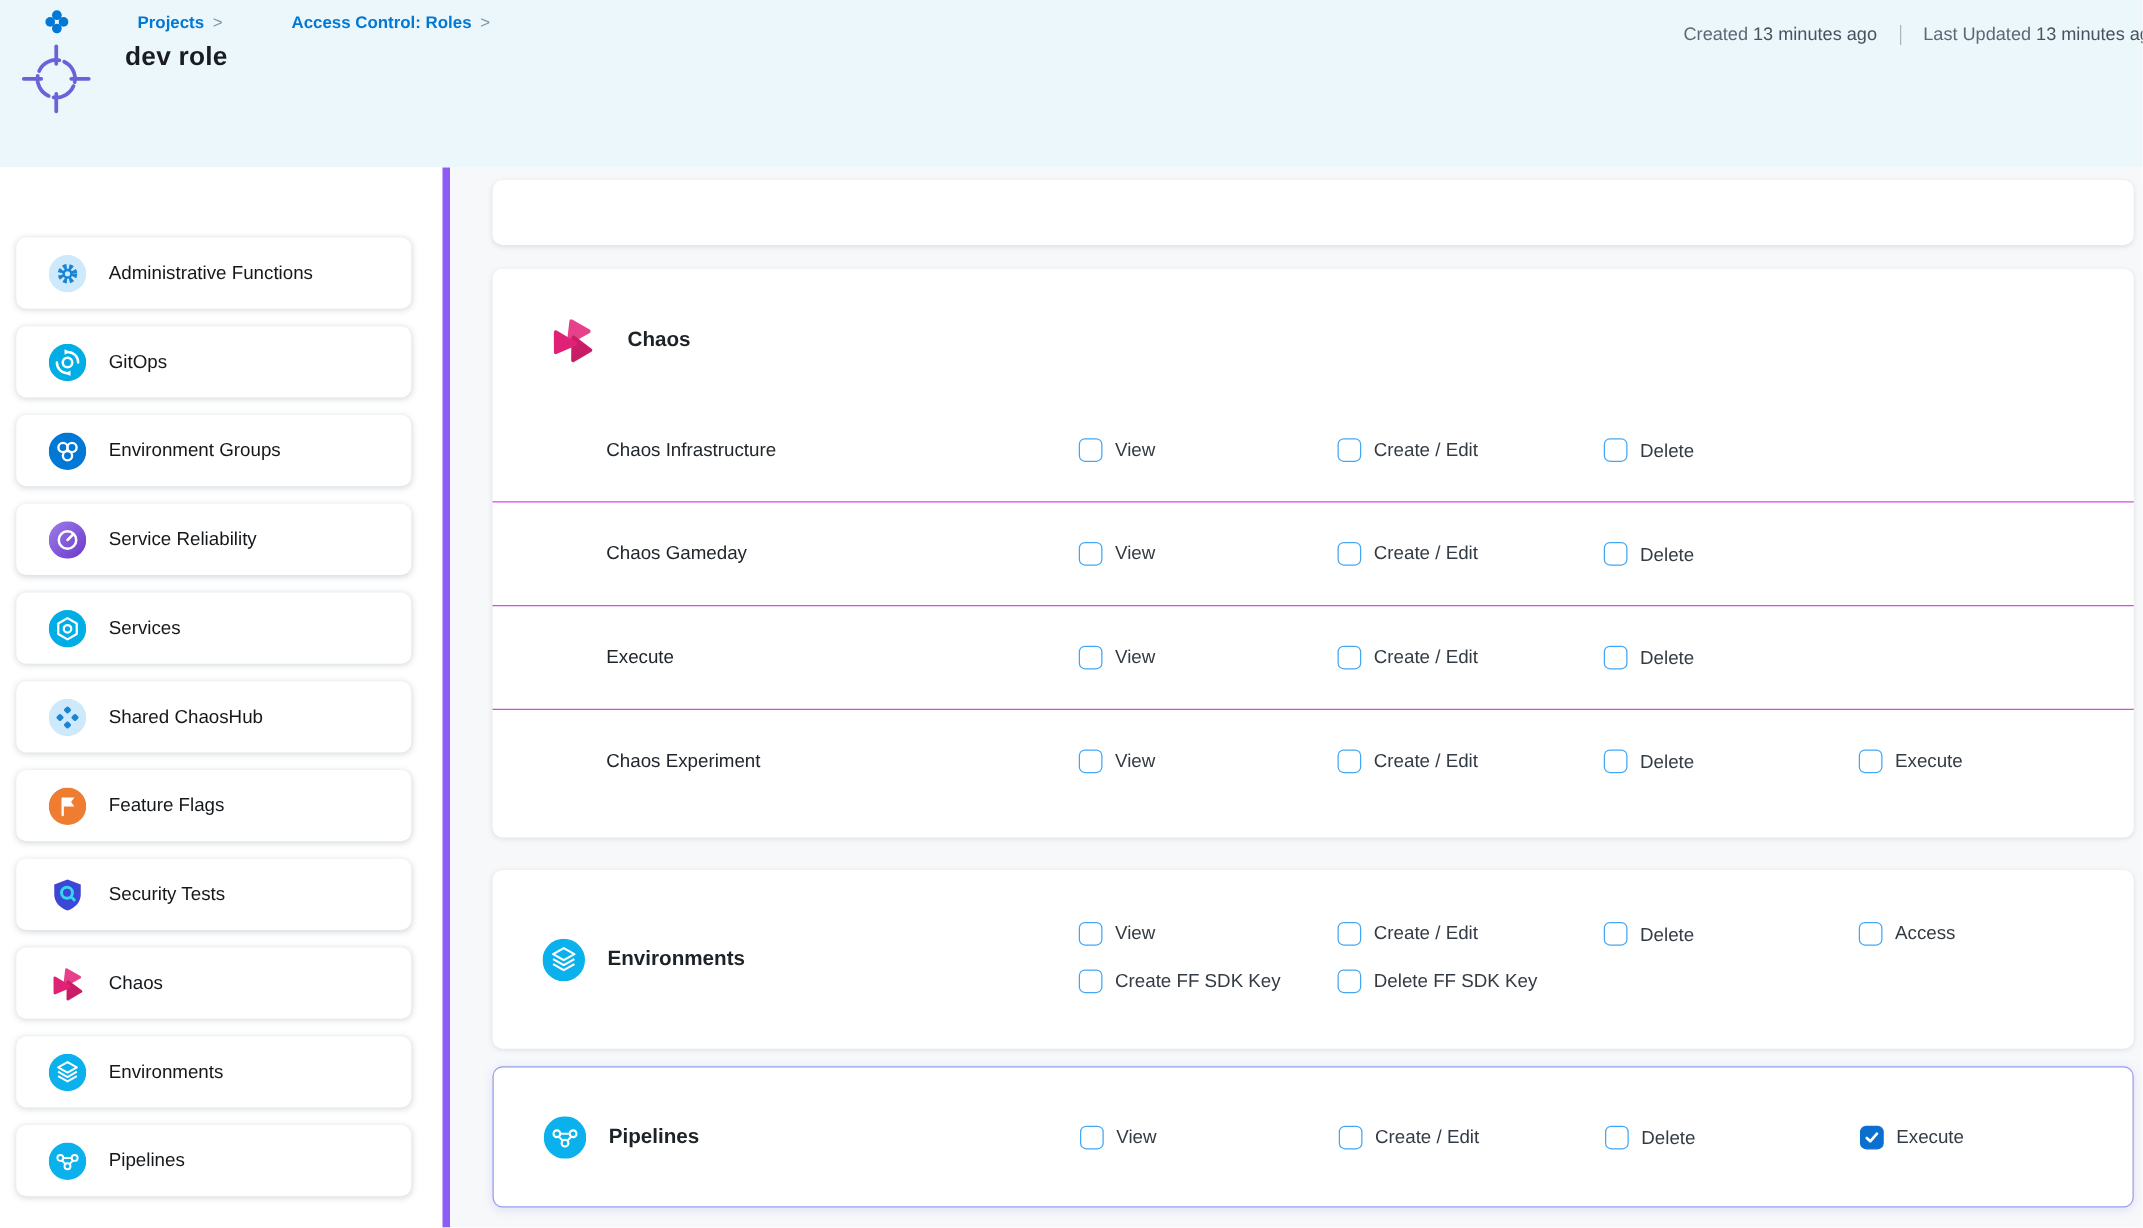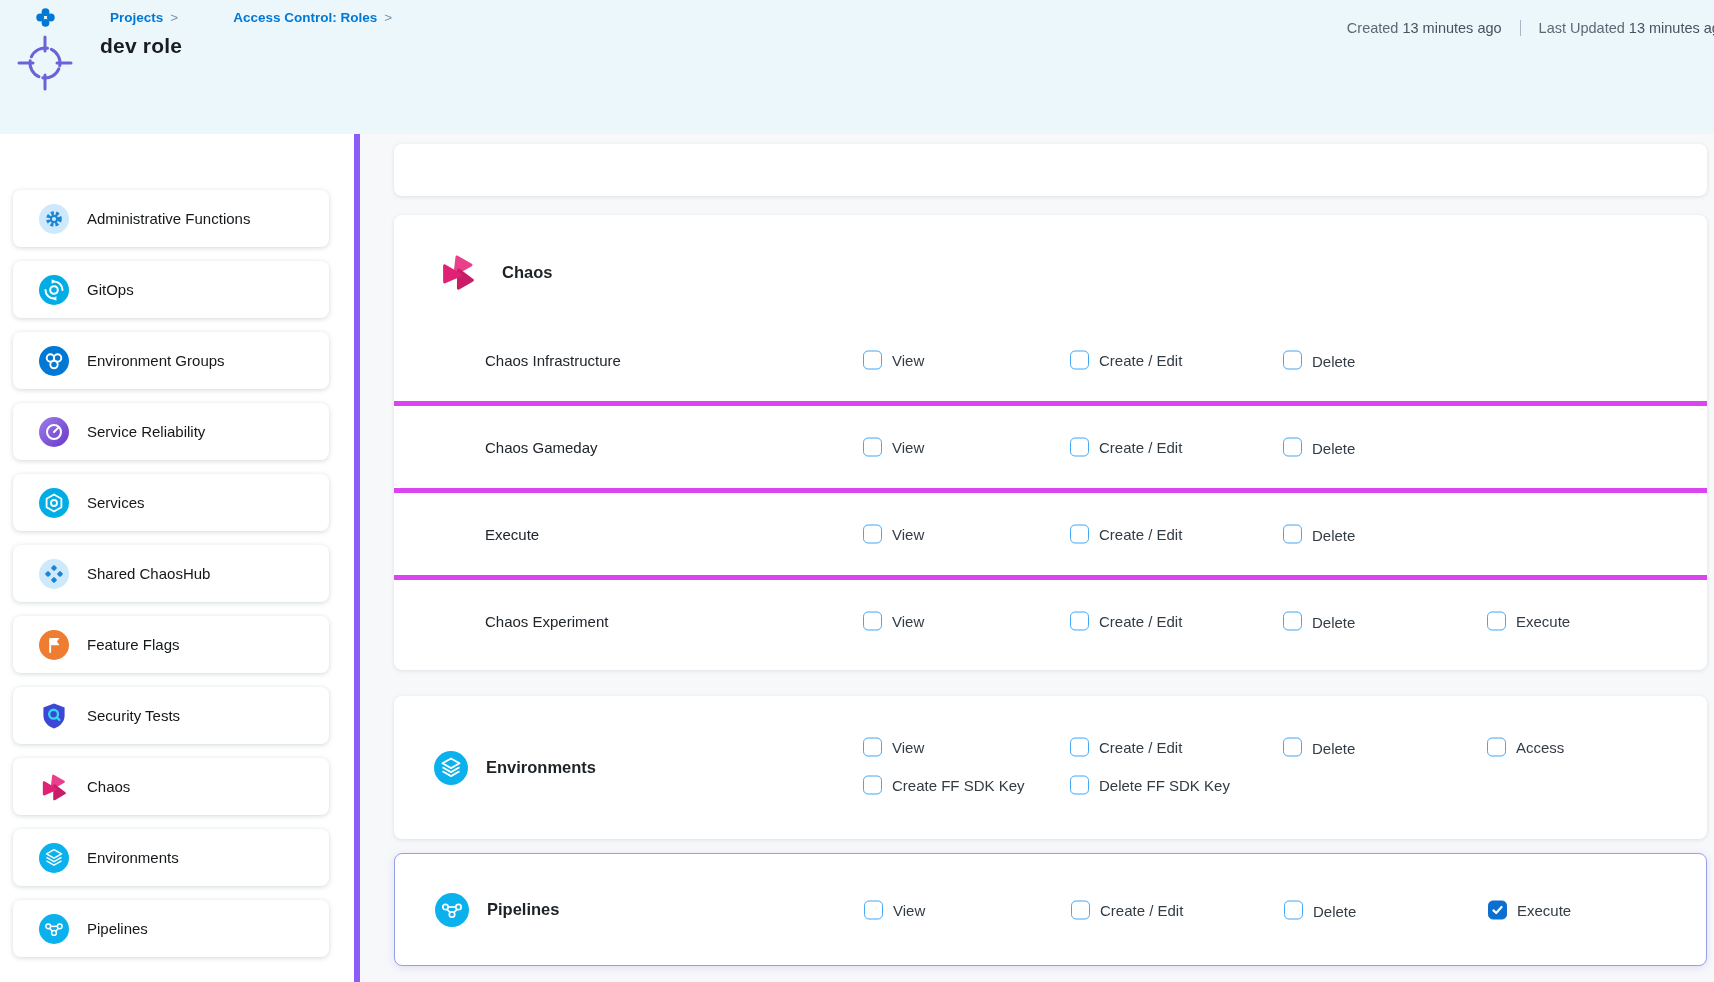--- a/index.html
+++ b/index.html
@@ -32,21 +32,21 @@
   .card{position:absolute;left:34px;width:1313px;background:#fff;border-radius:8px;box-shadow:0 1px 4px rgba(50,70,90,.13);box-sizing:border-box;}
   .top-partial{top:10px;height:52px;}
   .chaos-card{top:81px;height:455px;}
   .env-card{top:562px;height:143px;}
   .pipe-card{top:719px;height:113px;}
   .pipe-card.selected{border:1px solid #95a0e8;box-shadow:0 2px 8px rgba(120,110,230,.18);}
   
   .card-head{height:104px;display:flex;align-items:center;gap:24px;padding-left:44px;box-sizing:border-box;padding-top:10px;}
   .card-title{font-size:16.5px;font-weight:700;color:#1d2226;}
   .perm-row{position:relative;height:82px;margin:0 0 0 0;}
-  .perm-row.bordered{border-top:5px solid #d946ef;}
+  .perm-row.bordered{border-top:1px solid #d946ef;}
   .row-label{position:absolute;left:62px;top:50%;transform:translateY(-50%);font-size:15px;font-weight:500;color:#20262b;margin-left:29px;}
   .perm{position:absolute;top:50%;transform:translateY(-50%);display:flex;align-items:center;gap:10px;cursor:pointer;white-space:nowrap;}
   .col-0{left:469px;} .col-1{left:676px;} .col-2{left:889px;align-items:flex-end;} .col-3{left:1093px;}
   .cb{width:19px;height:19px;box-sizing:border-box;border:1.5px solid #42a7f5;border-radius:5px;background:#fff;display:flex;align-items:center;justify-content:center;flex:0 0 auto;}
   .cb.checked{background:#0b6fd0;border-color:#0b6fd0;}
   .perm-label{font-size:15px;color:#333b44;}
   .entity{position:absolute;left:40px;top:50%;transform:translateY(-50%);display:flex;align-items:center;gap:18px;}
   .perm-rows{position:absolute;left:0;right:0;top:32px;}
   .perm-line{position:relative;height:38px;}
   .pipe-line{position:absolute;left:0;right:0;top:0;bottom:0;}

